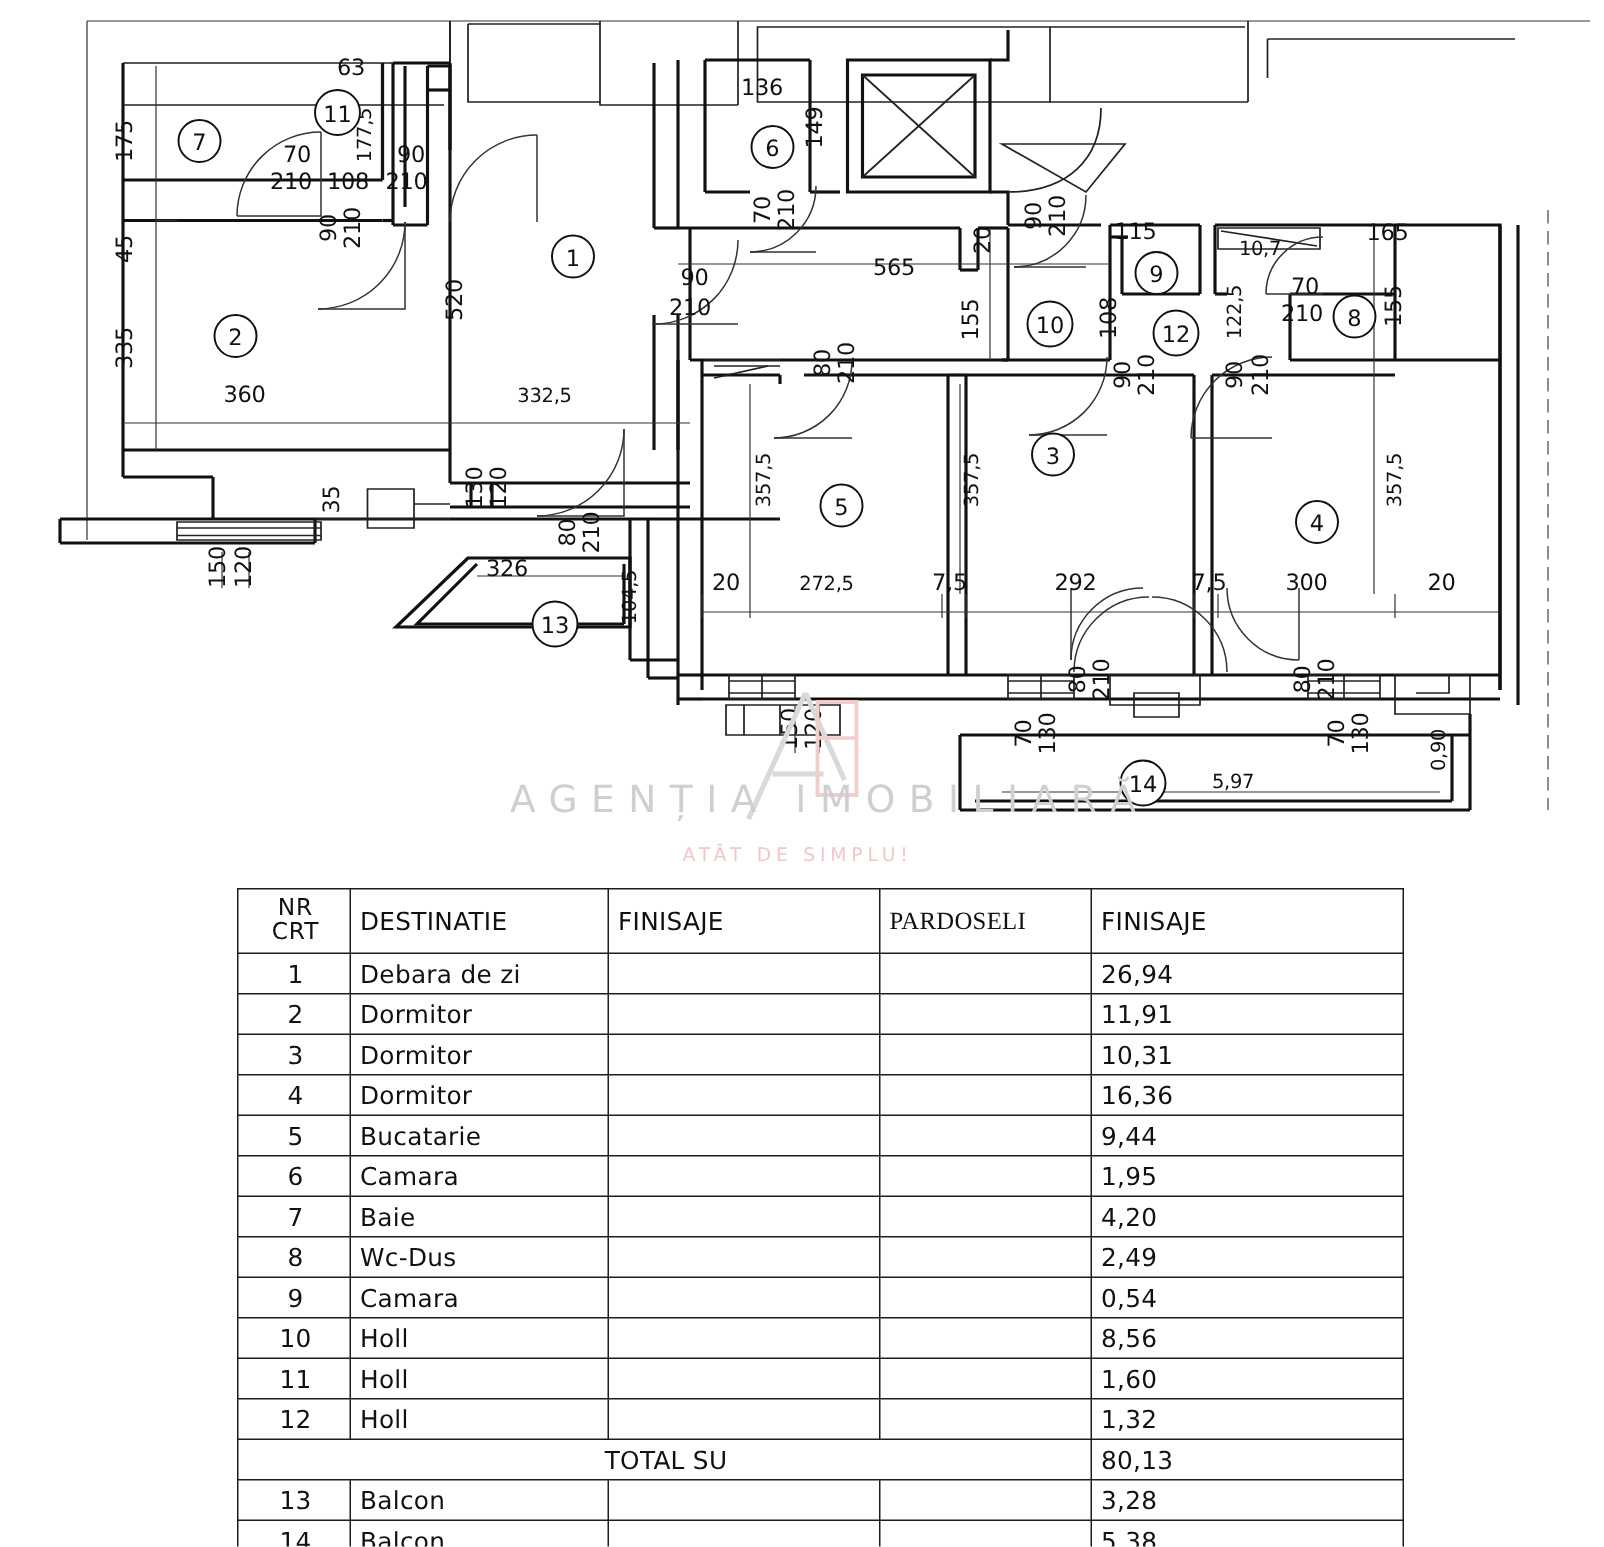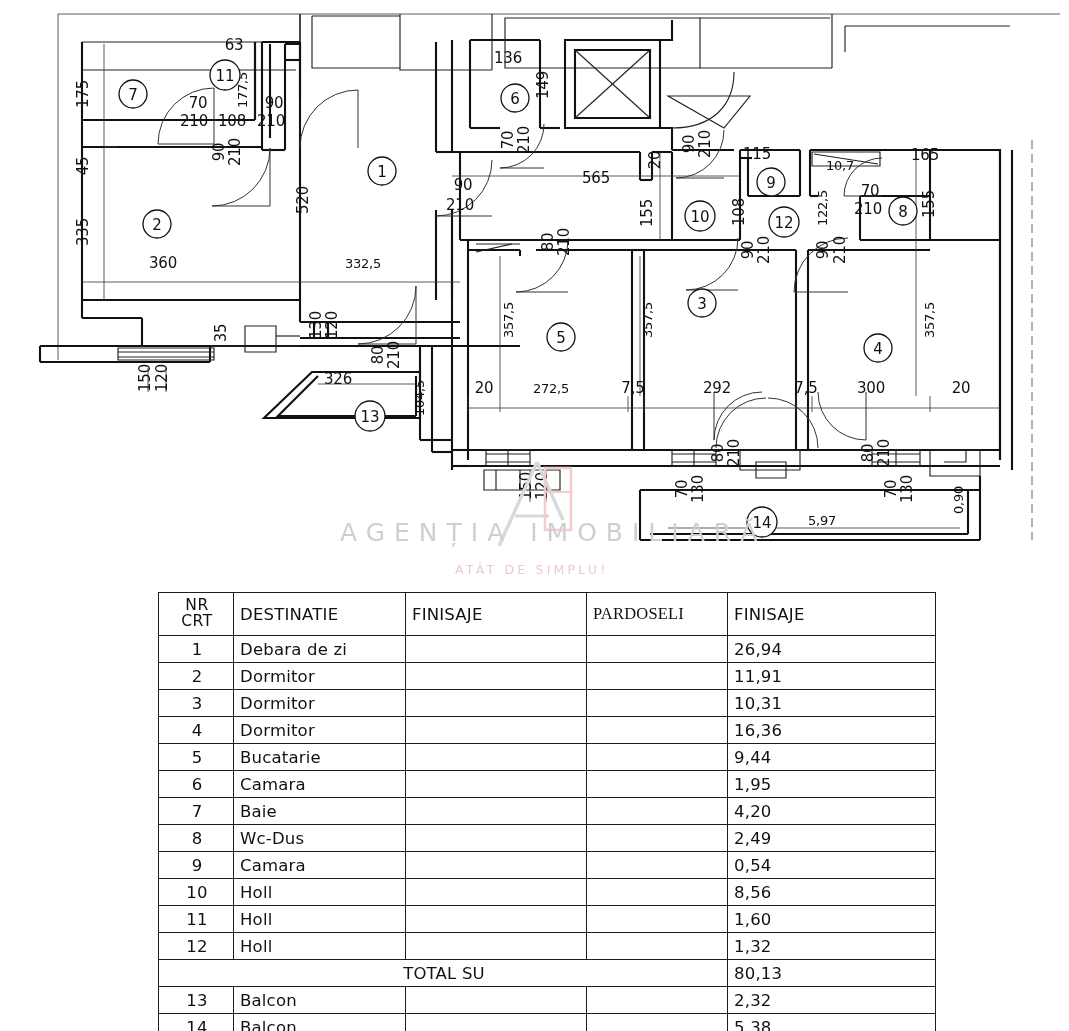--- a/index.html
+++ b/index.html
@@ -524,21 +524,21 @@
           </tr>
           <tr>
             <td colspan="4" class="tot-label">TOTAL SU</td>
             <td class="c-supr supr">80,13</td>
           </tr>
           <tr>
             <td class="c-nr num">13</td>
             <td class="c-dest">Balcon</td>
             <td class="c-fin"></td>
             <td class="c-pard"></td>
-            <td class="c-supr supr">2,32</td>
+            <td class="c-supr supr">3,28</td>
           </tr>
           <tr>
             <td class="c-nr num">14</td>
             <td class="c-dest">Balcon</td>
             <td class="c-fin"></td>
             <td class="c-pard"></td>
             <td class="c-supr supr">5,38</td>
           </tr>
         </tbody>
     </table>

